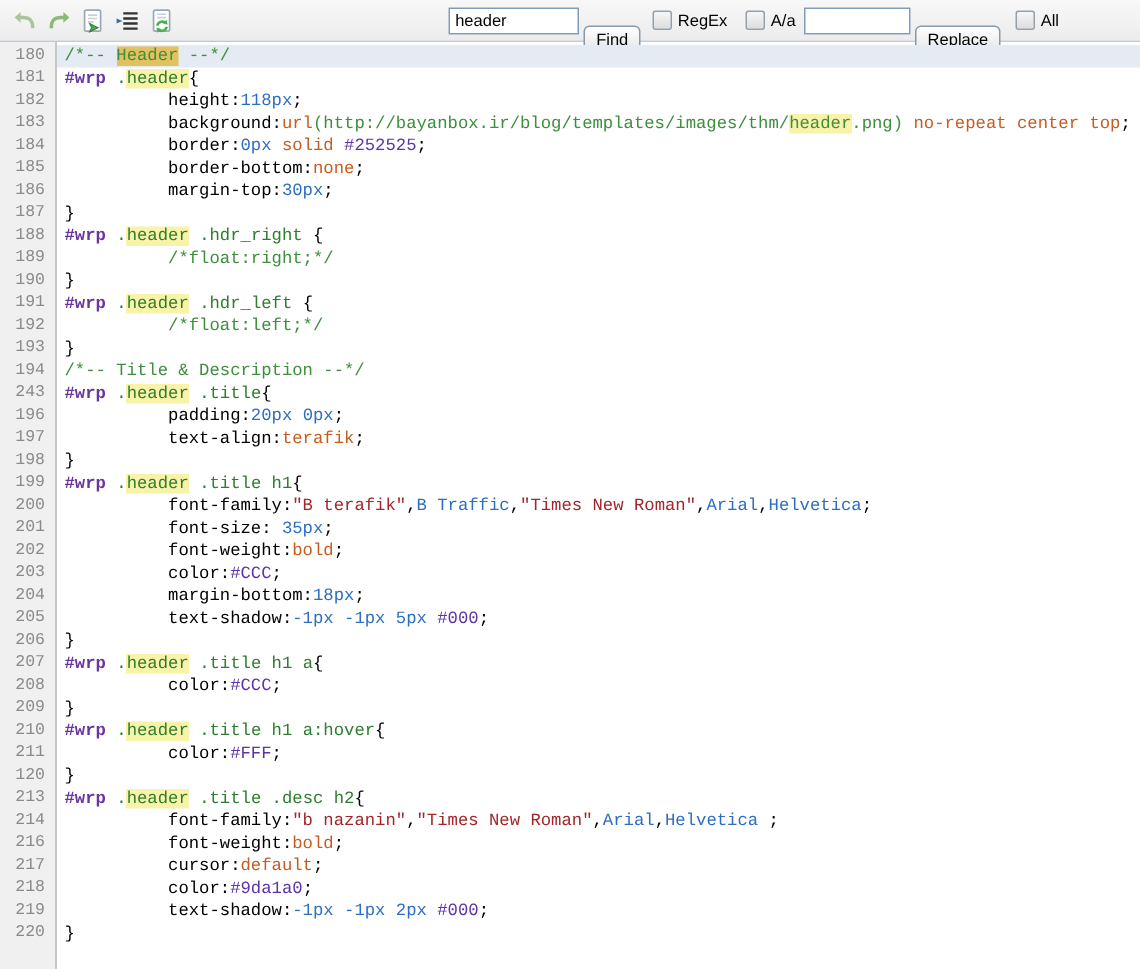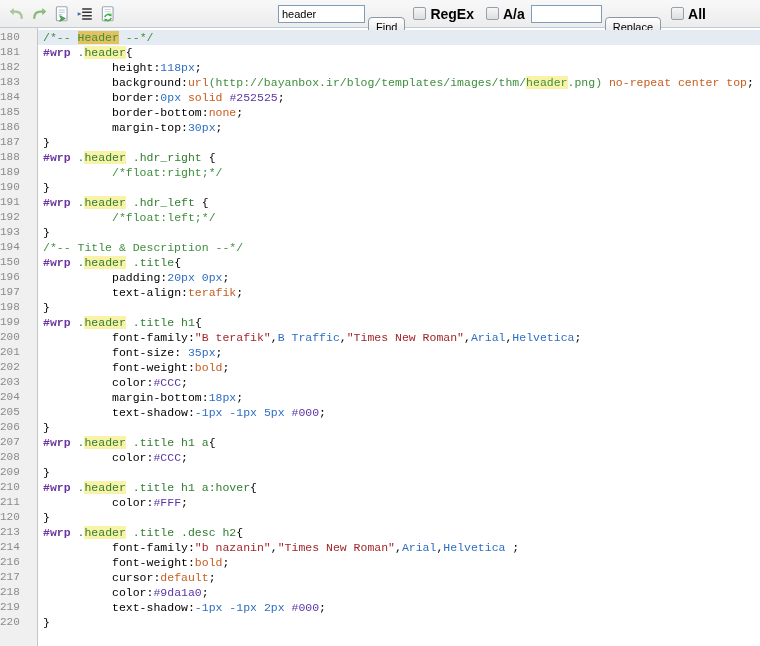--- a/index.html
+++ b/index.html
@@ -24,33 +24,33 @@
   .find-input { width:87px; }
   .replace-input { width:71px; }
   .tb-btn {
     height:20px; margin-left:3px; padding:0 7px;
     border:1px solid #8a99a8; border-radius:4px;
     background:linear-gradient(#ffffff,#e3e3e3);
     font-family:"Liberation Sans", sans-serif; font-size:11px; color:#000; cursor:pointer;margin-top:26px;
   }
   .cb { width:13px; height:13px; border:1px solid #93a1af; border-radius:2px;
         background:linear-gradient(#f6f6f6,#dedede); display:inline-block; }
-  .cb-label { font-size:14px; color:#000; margin-left:4px;font-weight:bold; }
+  .cb-label { font-size:11px; color:#000; margin-left:4px; }
   .gap8 { width:8px; } .gap12 { width:12px; } .gap10 { width:10px; } .gap6 { width:6px; }
 
   
   .editor {
     width:760px; height:618px; padding-top:2px;
     background:linear-gradient(to right,#f0f0f0 37px,#c6c6c6 37px,#c6c6c6 38px,#ffffff 38px);
     font-family:"Liberation Mono","DejaVu Sans Mono", monospace;
     font-size:11.5px; line-height:15px; cursor:text;
   }
   .code-line { display:flex; height:15px; white-space:pre; }
   .gutter {
-    flex:0 0 38px; width:38px; text-align:left; padding-right:8px;
+    flex:0 0 38px; width:38px; text-align:right; padding-right:8px;
     color:#8a8a8a; font-size:11px; user-select:none;
   }
   .code-text { flex:1; padding-left:5px; tab-size:10; -moz-tab-size:10; white-space:pre; }
   .code-line.active .code-text { background:var(--active-line-bg); }
 
   .tok-plain   { color:#000000; }
   .tok-comment { color:var(--comment); }
   .tok-sel     { color:var(--selector); }
   .tok-id      { color:var(--id-selector);font-weight:bold; }
   .tok-num     { color:var(--number); }
@@ -136,21 +136,21 @@
     <div class="code-line"><span class="gutter">185</span><span class="code-text"><span class="tok-plain">	border-bottom:</span><span class="tok-kw">none</span><span class="tok-plain">;</span></span></div>
     <div class="code-line"><span class="gutter">186</span><span class="code-text"><span class="tok-plain">	margin-top:</span><span class="tok-num">30px</span><span class="tok-plain">;</span></span></div>
     <div class="code-line"><span class="gutter">187</span><span class="code-text"><span class="tok-plain">}</span></span></div>
     <div class="code-line"><span class="gutter">188</span><span class="code-text"><span class="tok-id">#wrp</span><span class="tok-plain"> </span><span class="tok-sel">.</span><span class="tok-sel hl-m">header</span><span class="tok-plain"> </span><span class="tok-sel">.hdr_right</span><span class="tok-plain"> {</span></span></div>
     <div class="code-line"><span class="gutter">189</span><span class="code-text"><span class="tok-comment">	/*float:right;*/</span></span></div>
     <div class="code-line"><span class="gutter">190</span><span class="code-text"><span class="tok-plain">}</span></span></div>
     <div class="code-line"><span class="gutter">191</span><span class="code-text"><span class="tok-id">#wrp</span><span class="tok-plain"> </span><span class="tok-sel">.</span><span class="tok-sel hl-m">header</span><span class="tok-plain"> </span><span class="tok-sel">.hdr_left</span><span class="tok-plain"> {</span></span></div>
     <div class="code-line"><span class="gutter">192</span><span class="code-text"><span class="tok-comment">	/*float:left;*/</span></span></div>
     <div class="code-line"><span class="gutter">193</span><span class="code-text"><span class="tok-plain">}</span></span></div>
     <div class="code-line"><span class="gutter">194</span><span class="code-text"><span class="tok-comment">/*-- Title &amp; Description --*/</span></span></div>
-    <div class="code-line"><span class="gutter">150</span><span class="code-text"><span class="tok-id">#wrp</span><span class="tok-plain"> </span><span class="tok-sel">.</span><span class="tok-sel hl-m">header</span><span class="tok-plain"> </span><span class="tok-sel">.title</span><span class="tok-plain">{</span></span></div>
+    <div class="code-line"><span class="gutter">243</span><span class="code-text"><span class="tok-id">#wrp</span><span class="tok-plain"> </span><span class="tok-sel">.</span><span class="tok-sel hl-m">header</span><span class="tok-plain"> </span><span class="tok-sel">.title</span><span class="tok-plain">{</span></span></div>
     <div class="code-line"><span class="gutter">196</span><span class="code-text"><span class="tok-plain">	padding:</span><span class="tok-num">20px</span><span class="tok-plain"> </span><span class="tok-num">0px</span><span class="tok-plain">;</span></span></div>
     <div class="code-line"><span class="gutter">197</span><span class="code-text"><span class="tok-plain">	text-align:</span><span class="tok-kw">terafik</span><span class="tok-plain">;</span></span></div>
     <div class="code-line"><span class="gutter">198</span><span class="code-text"><span class="tok-plain">}</span></span></div>
     <div class="code-line"><span class="gutter">199</span><span class="code-text"><span class="tok-id">#wrp</span><span class="tok-plain"> </span><span class="tok-sel">.</span><span class="tok-sel hl-m">header</span><span class="tok-plain"> </span><span class="tok-sel">.title h1</span><span class="tok-plain">{</span></span></div>
     <div class="code-line"><span class="gutter">200</span><span class="code-text"><span class="tok-plain">	font-family:</span><span class="tok-str">"B terafik"</span><span class="tok-plain">,</span><span class="tok-ident">B Traffic</span><span class="tok-plain">,</span><span class="tok-str">"Times New Roman"</span><span class="tok-plain">,</span><span class="tok-ident">Arial</span><span class="tok-plain">,</span><span class="tok-ident">Helvetica</span><span class="tok-plain">;</span></span></div>
     <div class="code-line"><span class="gutter">201</span><span class="code-text"><span class="tok-plain">	font-size: </span><span class="tok-num">35px</span><span class="tok-plain">;</span></span></div>
     <div class="code-line"><span class="gutter">202</span><span class="code-text"><span class="tok-plain">	font-weight:</span><span class="tok-kw">bold</span><span class="tok-plain">;</span></span></div>
     <div class="code-line"><span class="gutter">203</span><span class="code-text"><span class="tok-plain">	color:</span><span class="tok-hex">#CCC</span><span class="tok-plain">;</span></span></div>
     <div class="code-line"><span class="gutter">204</span><span class="code-text"><span class="tok-plain">	margin-bottom:</span><span class="tok-num">18px</span><span class="tok-plain">;</span></span></div>
     <div class="code-line"><span class="gutter">205</span><span class="code-text"><span class="tok-plain">	text-shadow:</span><span class="tok-num">-1px</span><span class="tok-plain"> </span><span class="tok-num">-1px</span><span class="tok-plain"> </span><span class="tok-num">5px</span><span class="tok-plain"> </span><span class="tok-hex">#000</span><span class="tok-plain">;</span></span></div>

